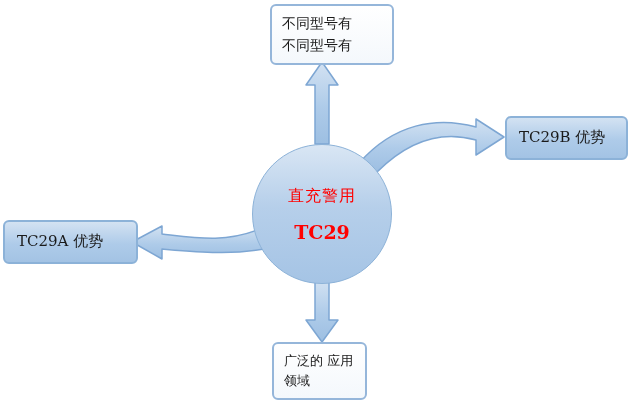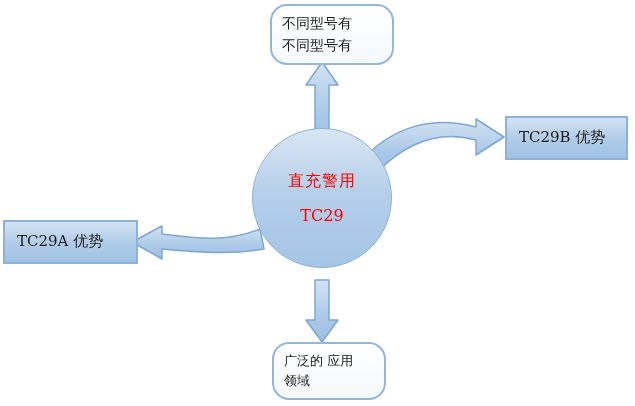--- a/index.html
+++ b/index.html
@@ -21,64 +21,64 @@
     width: 635px;
     height: 406px;
   }
   .node {
     position: absolute;
     box-sizing: border-box;
     color: #1a1a1a;
   }
   .rounded-box {
     border: 2px solid #95b6da;
-    border-radius: 17px;
+    border-radius: 6px;
     background: linear-gradient(180deg, #ffffff 0%, #f4f8fc 100%);
     padding: 7px 10px;
     font-size: 14px;
     line-height: 1.55;
   }
   .filled-box {
     border: 2px solid #8cb2d8;
-    border-radius: 0;
+    border-radius: 6px;
     background: linear-gradient(180deg, #d3e2f2 0%, #aecbe9 55%, #a3c3e4 100%);
     padding: 9px 12px;
     font-size: 15px;
     line-height: 1.4;
   }
   .center-circle {
     position: absolute;
     left: 252px;
-    top: 128px;
+    top: 144px;
     width: 140px;
     height: 140px;
     border-radius: 50%;
     border: 1px solid #8cb2d8;
     background: linear-gradient(180deg, #d9e6f4 0%, #b6cfea 45%, #a5c4e5 100%);
     display: flex;
     flex-direction: column;
     align-items: center;
     justify-content: center;
     gap: 14px;
     box-sizing: border-box;
   }
   .center-circle .line1 {
     color: #ff0000;
     font-size: 16px;
     letter-spacing: 1px;
   }
   .center-circle .line2 {
     color: #ff0000;
-    font-size: 16px;
-    font-weight: normal;
+    font-size: 19px;
+    font-weight: bold;
   }
   .box-top    { left: 270px; top: 4px;   width: 124px; min-height: 58px; }
   .box-right  { left: 505px; top: 116px; width: 123px; min-height: 44px; }
   .box-left   { left: 3px;   top: 220px; width: 135px; min-height: 44px; }
-  .box-bottom { left: 272px; top: 342px; width: 114px; min-height: 58px; font-size: 13px; }
+  .box-bottom { left: 272px; top: 342px; width: 95px; min-height: 58px; font-size: 13px; }
 </style>
 </head>
 <body>
 
 <div class="canvas">
 
   <svg class="arrows-layer" viewBox="0 0 635 406" xmlns="http://www.w3.org/2000/svg">
     <defs>
       <linearGradient id="arrowGrad" x1="0" y1="0" x2="0" y2="1">
         <stop offset="0" stop-color="#d3e2f2"></stop>

